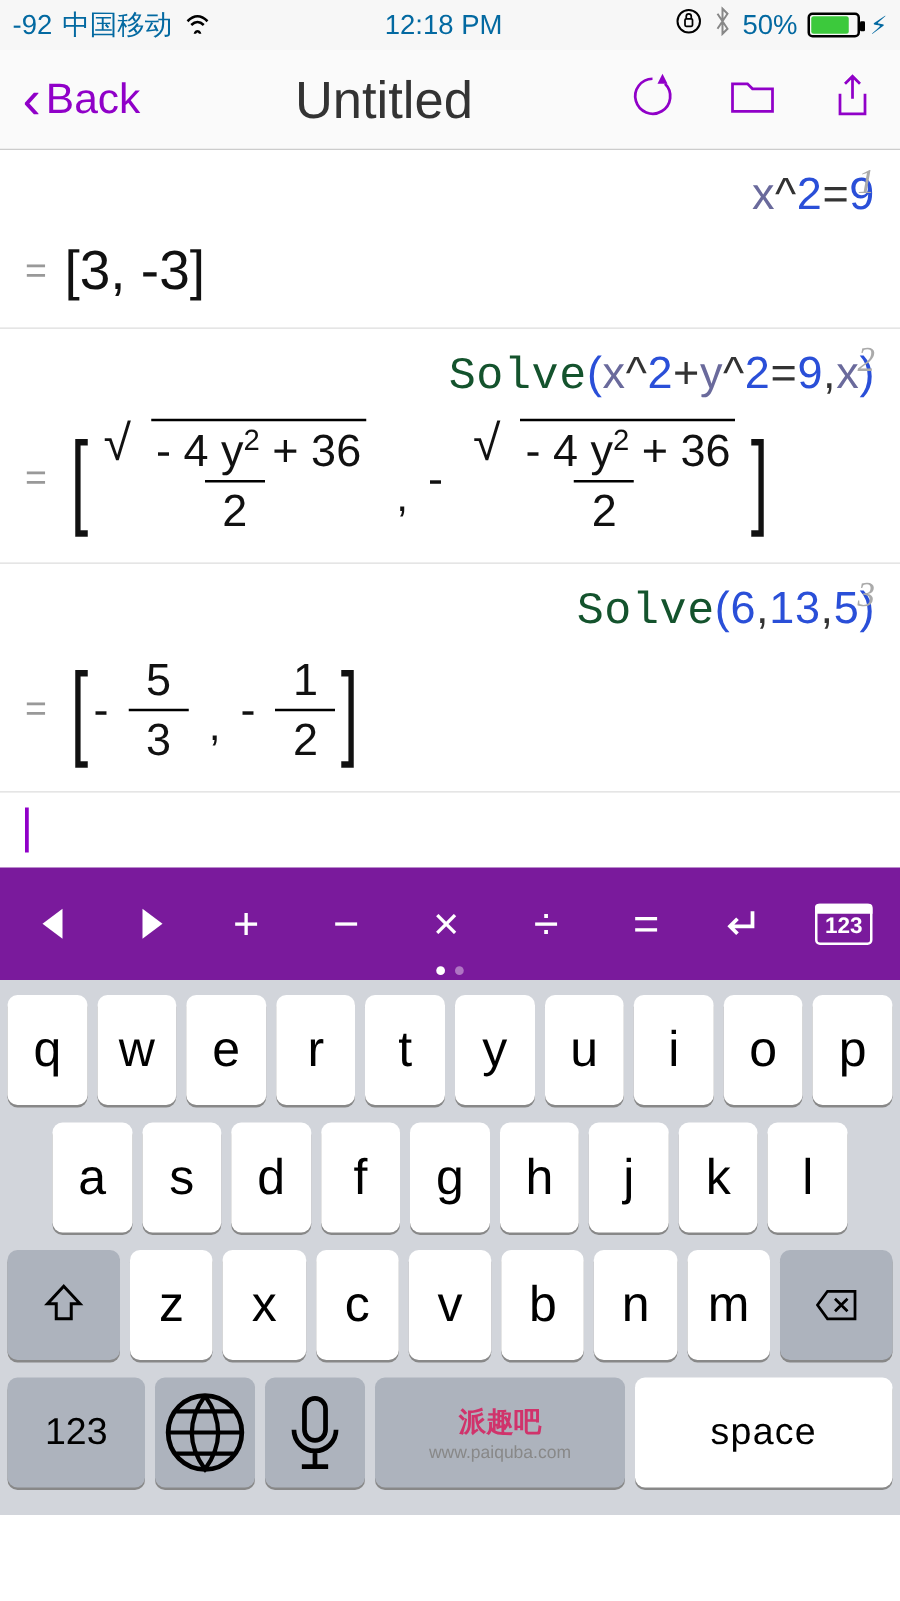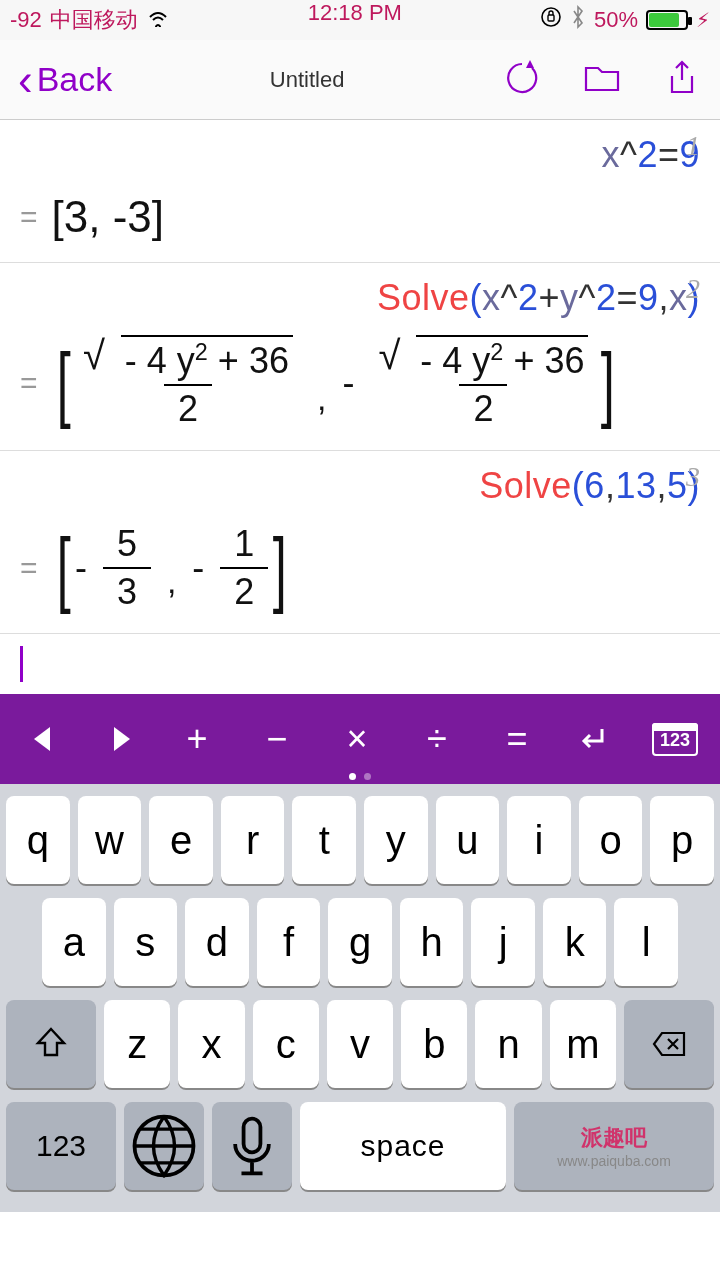--- a/index.html
+++ b/index.html
@@ -1,43 +1,43 @@
 <!DOCTYPE html>
 <html><head>
 <meta charset="utf-8">
 <style>
   * { margin: 0; padding: 0; box-sizing: border-box; font-family: -apple-system, "Helvetica Neue", Arial, sans-serif; }
   html, body { width: 720px; height: 1281px; background: #fff; overflow: hidden; }
 
   
-  .status-bar { height: 40px; background: #f7f7f7; display: flex; justify-content: space-between; padding: 0 10px; font-size: 22px; color: #be185d; }
+  .status-bar { height: 40px; background: #f7f7f7; display: flex; align-items: center; justify-content: space-between; padding: 0 10px; font-size: 22px; color: #0369a1; }
   .status-left, .status-right { display: flex; align-items: center; gap: 8px; }
   .status-center { font-weight: 400; }
   .wifi, .lock-rot, .bt { display: inline-block; }
   .battery { width: 42px; height: 20px; border: 2px solid #000; border-radius: 4px; position: relative; }
   .battery::after { content: ""; position: absolute; right: -6px; top: 5px; width: 4px; height: 8px; background: #000; border-radius: 1px; }
   .battery-fill { position: absolute; left: 1px; top: 1px; bottom: 1px; width: 78%; background: #3cc93c; border-radius: 2px; }
   .bolt { font-size: 20px; }
 
   
   .nav { height: 80px; border-bottom: 1px solid #ccc; background: #fafafa; display: flex; align-items: center; justify-content: space-between; padding: 0 18px; }
   .nav-left { display: flex; align-items: center; color: #9000c8; font-size: 34px; gap: 4px; }
   .chev-left { font-size: 44px; font-weight: 300; line-height: 1; }
-  .nav-title { font-size: 22px; color: #333; }
+  .nav-title { font-size: 42px; color: #333; }
   .nav-right { display: flex; align-items: center; gap: 40px; }
   .nav-icon svg { width: 40px; height: 40px; stroke: #9000c8; fill: none; stroke-width: 2.2; }
 
   
   .content { background: #fff; }
   .cell { border-bottom: 1px solid #ddd; padding: 14px 20px 20px; position: relative; }
   .cell-num { position: absolute; right: 20px; top: 10px; color: #aaa; font-style: italic; font-size: 28px; font-family: Georgia, serif; }
   .expr { font-family: "Menlo","Courier New",monospace; font-size: 36px; color: #333; letter-spacing: 0.5px; text-align: right; }
   .expr .op { color: #333; }
   .expr .id { color: #6a6a9c; }
-  .expr .fn { color: #ef4444; }
+  .expr .fn { color: #14532d; font-family: Liberation Mono, monospace; }
   .expr .paren, .expr .num { color: #2a4fd8; }
   .result-row { display: flex; align-items: center; gap: 14px; margin-top: 14px; }
   .eq { color: #999; font-size: 30px; }
   .result-simple { font-size: 44px; color: #111; }
   .math { font-size: 36px; color: #111; display: flex; align-items: center; }
   .bracket { font-size: 84px; font-weight: 200; line-height: 1; transform: scaleX(0.6); }
   .math-inner { display: flex; align-items: center; gap: 14px; }
   .frac { display: inline-flex; flex-direction: column; align-items: center; }
   .frac .num { padding: 0 8px 2px; }
   .frac .den { border-top: 2.5px solid #000; padding: 2px 14px 0; }
@@ -294,21 +294,21 @@
           <circle cx="19" cy="19" r="14" fill="none" stroke="#000" stroke-width="1.8"></circle>
           <path d="M5 19 L33 19 M19 5 Q9 19 19 33 Q29 19 19 5 M8 11 L30 11 M8 27 L30 27" fill="none" stroke="#000" stroke-width="1.6"></path>
         </svg>
     </div>
     <div class="key mic">
       <svg viewBox="0 0 38 38">
           <rect x="15" y="6" width="8" height="16" rx="4" fill="none" stroke="#000" stroke-width="1.8"></rect>
           <path d="M11 18 a8 8 0 0 0 16 0 M19 26 L19 32 M14 32 L24 32" fill="none" stroke="#000" stroke-width="1.8"></path>
         </svg>
     </div>
-    <div class="key space">space</div>
     <div class="key ret">
       <div class="watermark">
         <span class="big">派趣吧</span>
         <span>www.paiquba.com</span>
       </div>
     </div>
+    <div class="key space">space</div>
   </div>
 </div>
 
 </body></html>

